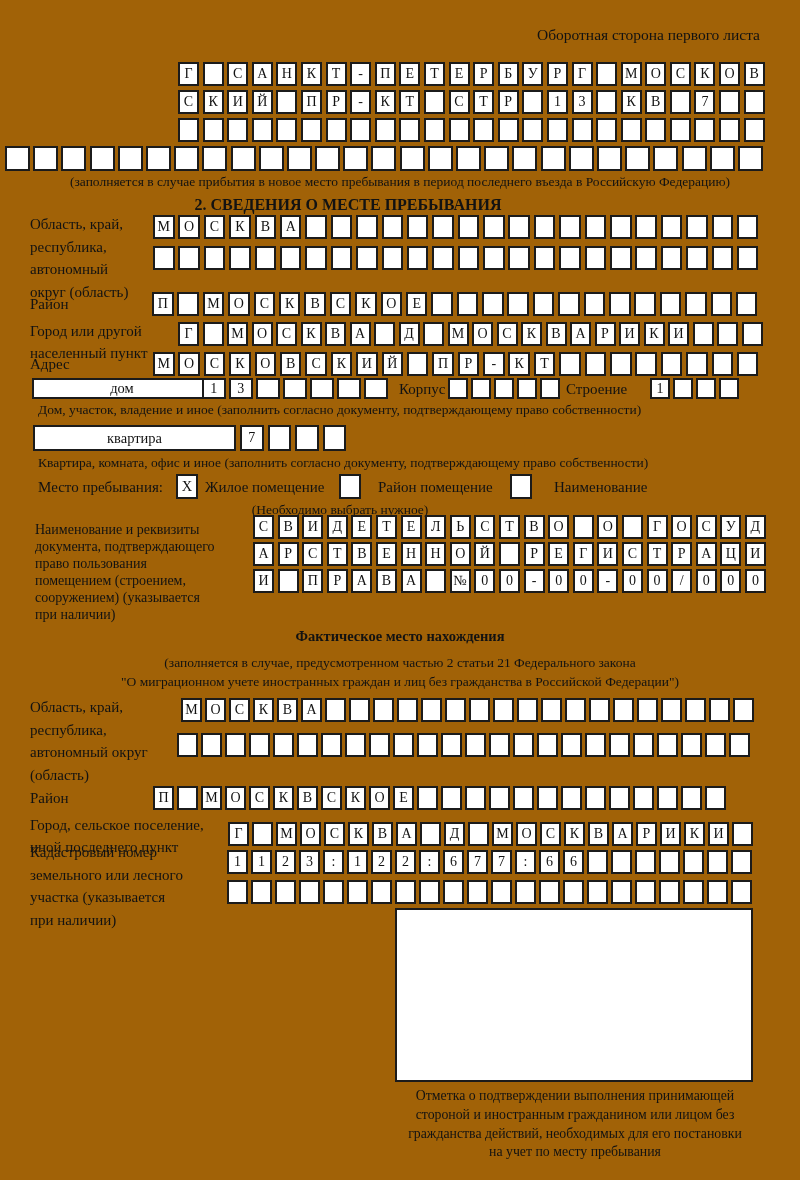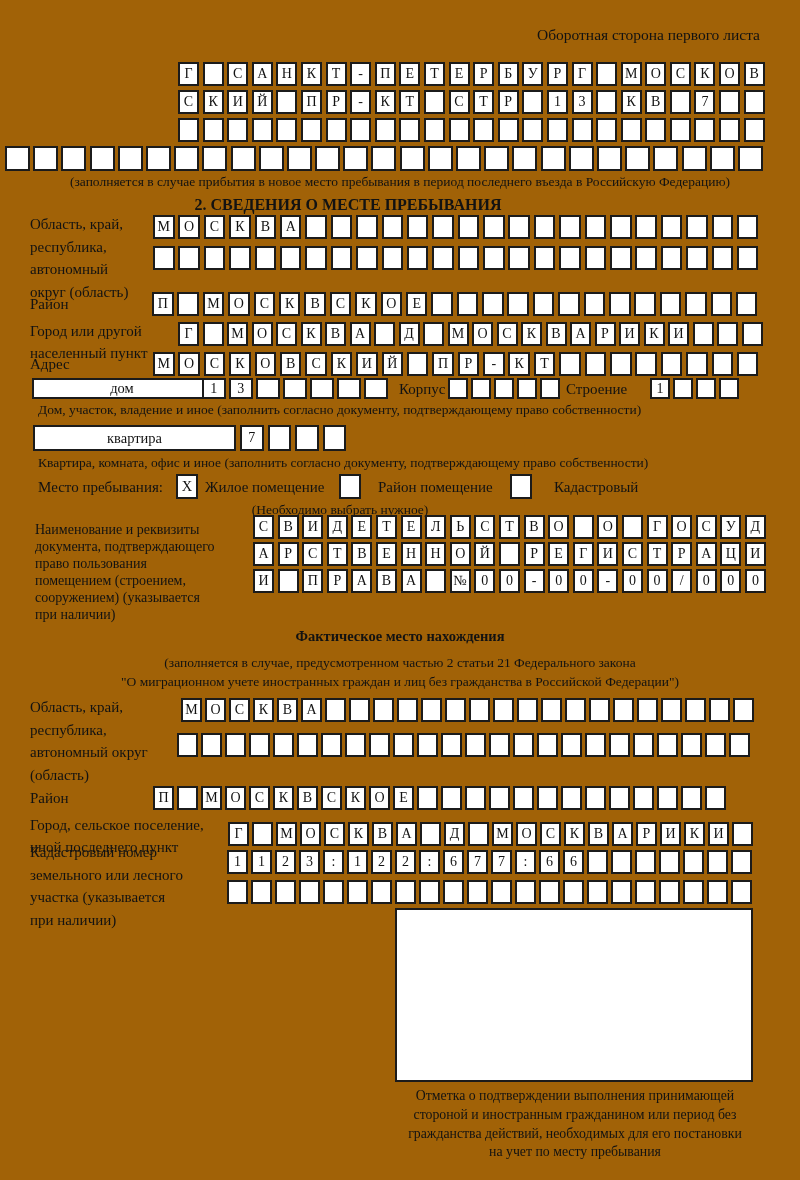--- a/index.html
+++ b/index.html
@@ -327,21 +327,21 @@
       <div class="cell"></div>
     </div>
   <div class="note" style="left:38px;top:455px;">Квартира, комната, офис и иное (заполнить согласно документу, подтверждающему право собственности)</div>
 
   <div class="lbl" style="left:38px;top:476px;">Место пребывания:</div>
   <div class="cb" style="left:176px;top:474px;">X</div>
   <div class="lbl" style="left:205px;top:476px;">Жилое помещение</div>
   <div class="cb" style="left:339px;top:474px;"></div>
   <div class="lbl" style="left:378px;top:476px;">Район помещение</div>
   <div class="cb" style="left:510px;top:474px;"></div>
-  <div class="lbl" style="left:554px;top:476px;">Кадастровый</div>
+  <div class="lbl" style="left:554px;top:476px;">Наименование</div>
   <div class="note" style="left:150px;top:502px;width:380px;text-align:center;">(Необходимо выбрать нужное)</div>
 
   <div class="lbl-sm" style="left:35px;top:521px;">Наименование и реквизиты
 документа, подтверждающего
 право пользования
 помещением (строением,
 сооружением) (указывается
 при наличии)</div>
   <div class="cellrow g-a" style="left:253px;top:515px;">
       <div class="cell">С</div>
@@ -577,17 +577,17 @@
       <div class="cell"></div>
       <div class="cell"></div>
       <div class="cell"></div>
       <div class="cell"></div>
       <div class="cell"></div>
       <div class="cell"></div>
     </div>
 
   <div class="stamp-box"></div>
   <div class="caption">Отметка о подтверждении выполнения принимающей
-стороной и иностранным гражданином или период без
+стороной и иностранным гражданином или лицом без
 гражданства действий, необходимых для его постановки
 на учет по месту пребывания</div>
 
 </div>
 
 </body></html>

